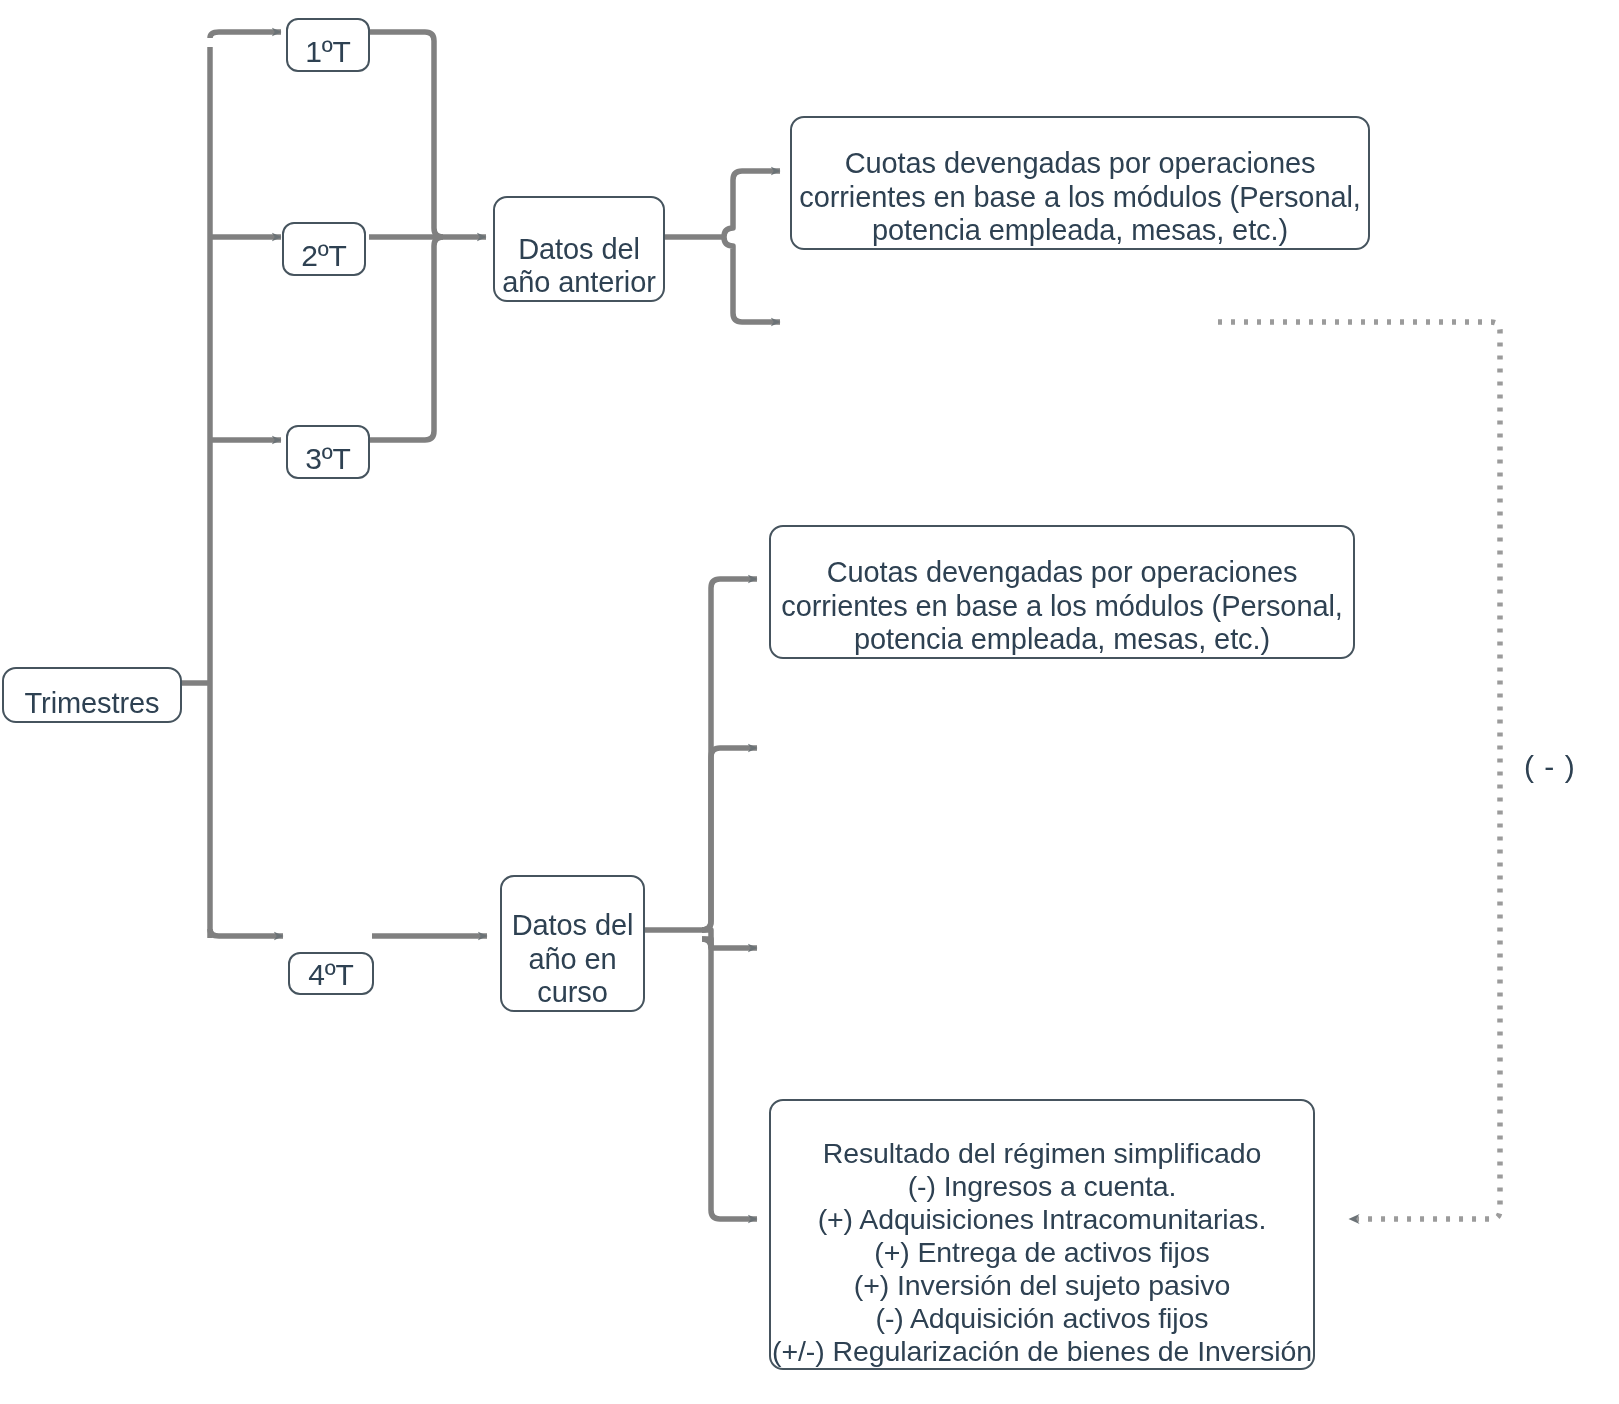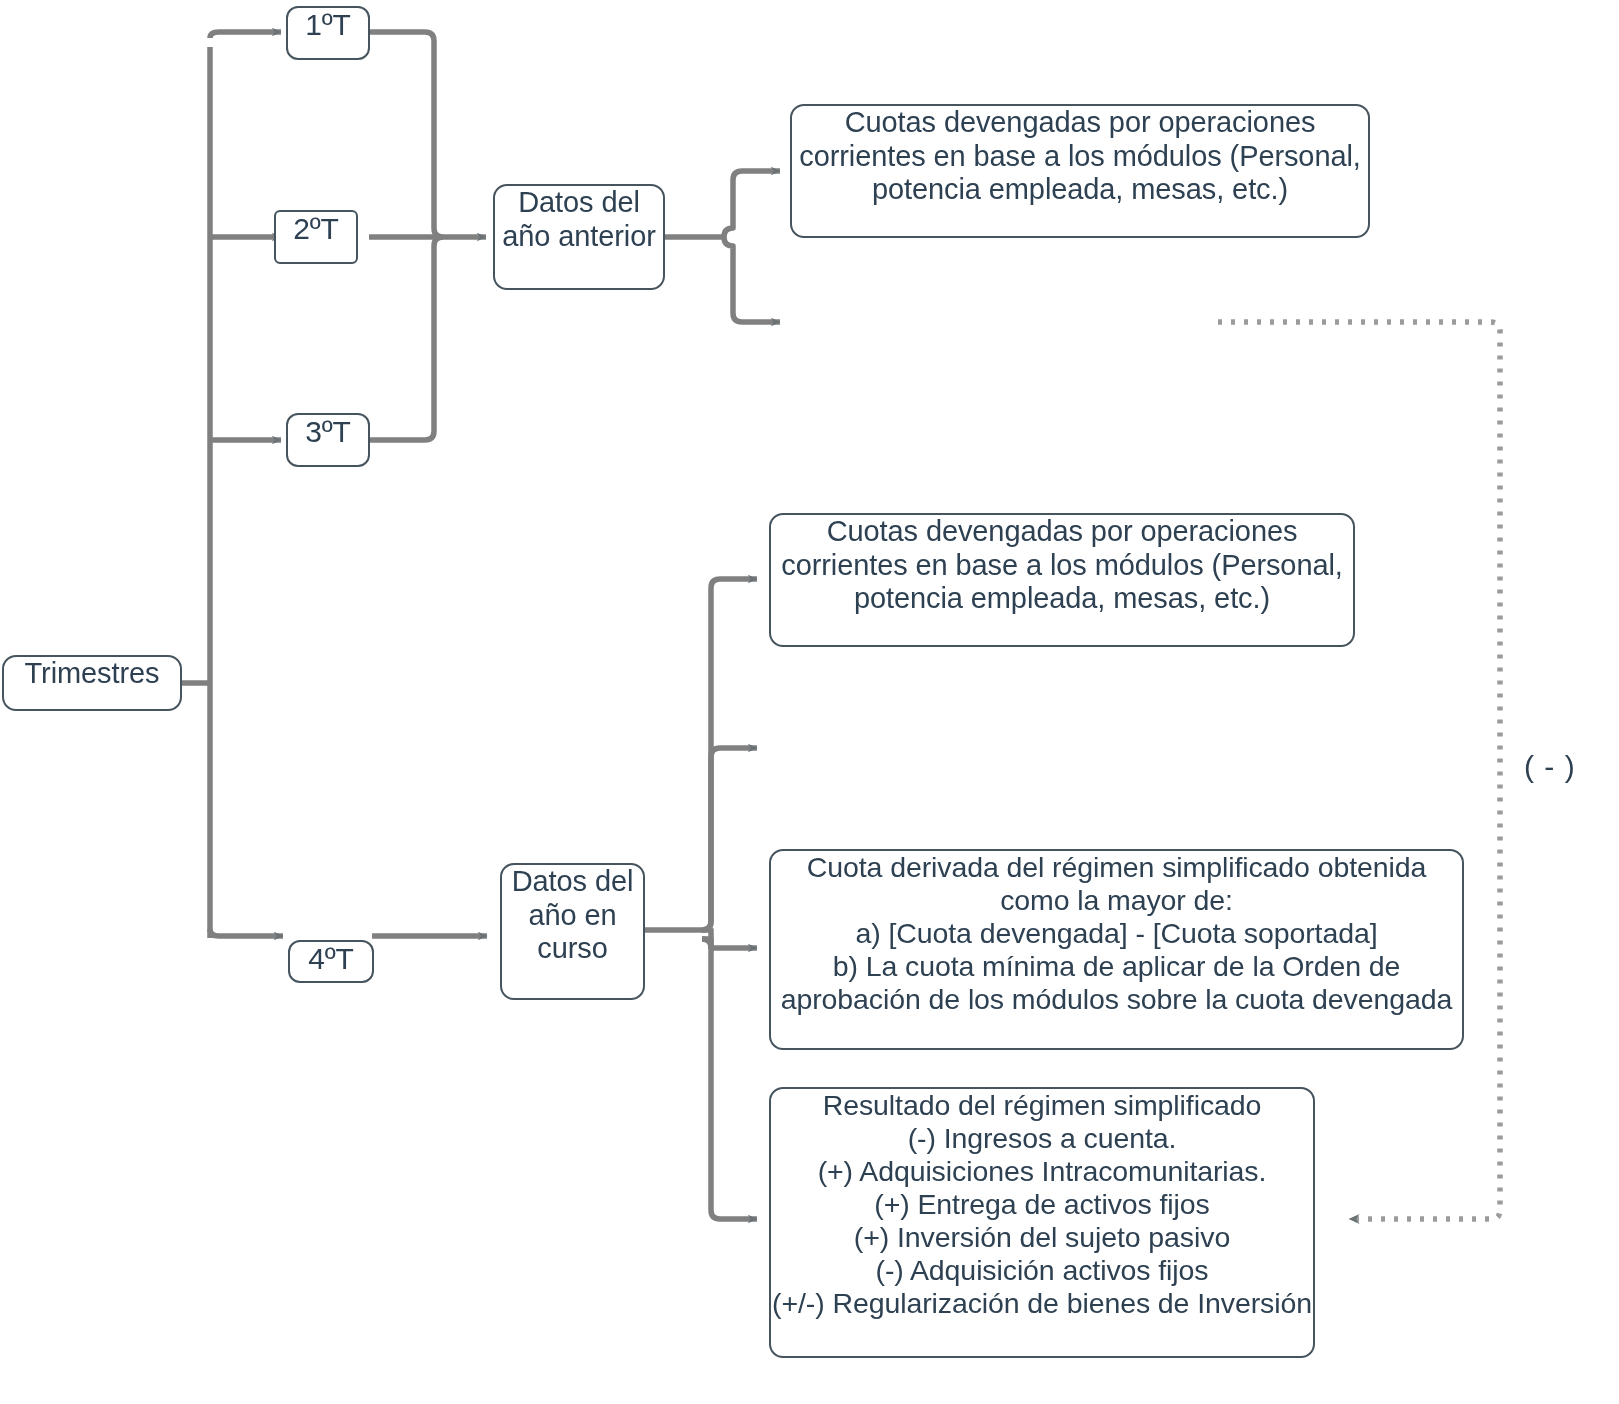--- a/index.html
+++ b/index.html
@@ -26,26 +26,27 @@
     pointer-events: none;
   }
   .node {
     position: absolute;
     box-sizing: border-box;
     border: 2.2px solid #46545e;
     border-radius: 14px;
     background: #ffffff;
     color: #2e4152;
     display: flex;
-    align-items: flex-start;
+    align-items: flex-end;
     justify-content: center;
     text-align: center;
     line-height: 1.16;
     white-space: pre-line;
     letter-spacing: -0.1px;
+    margin-top: 12px;
   }
   .node.small {
     font-size: 30px;
     border-radius: 12px;
   }
   .node.mid {
     font-size: 29px;
   }
   .node.wide {
     font-size: 29px;
@@ -112,21 +113,21 @@
     </g>
   </svg>
 
   <div class="node mid" style="left:2px; top:655px; width:180px; height:56px; font-size:29px;">
     <span>Trimestres</span>
   </div>
 
   <div class="node small" style="left:286px; top:6px; width:84px; height:54px;">
     <span>1ºT</span>
   </div>
-  <div class="node small" style="left:274px; top:210px; width:84px; height:54px;border-radius:6px;">
+  <div class="node small" style="left:282px; top:210px; width:84px; height:54px;">
     <span>2ºT</span>
   </div>
   <div class="node small" style="left:286px; top:413px; width:84px; height:54px;">
     <span>3ºT</span>
   </div>
   <div class="node small" style="left:288px; top:940px; width:86px; height:43px;">
     <span>4ºT</span>
   </div>
 
   <div class="node mid" style="left:493px; top:184px; width:172px; height:106px;">
@@ -143,27 +144,20 @@
     <span>Cuotas devengadas por operaciones
 corrientes en base a los módulos (Personal,
 potencia empleada, mesas, etc.)</span>
   </div>
 
   <div class="node wide" style="left:769px; top:513px; width:586px; height:134px;">
     <span>Cuotas devengadas por operaciones
 corrientes en base a los módulos (Personal,
 potencia empleada, mesas, etc.)</span>
   </div>
-  <div class="node tall" style="left:769px; top:849px; width:695px; height:201px;">
-    <span>Cuota derivada del régimen simplificado obtenida
-como la mayor de:
-a)  [Cuota devengada] - [Cuota soportada]
-b) La cuota mínima de aplicar de la Orden de
-aprobación de los módulos sobre la cuota devengada</span>
-  </div>
   <div class="node tall" style="left:769px; top:1087px; width:546px; height:271px;">
     <span>Resultado del régimen simplificado
 (-) Ingresos a cuenta.
 (+) Adquisiciones Intracomunitarias.
 (+) Entrega de activos fijos
 (+) Inversión del sujeto pasivo
 (-) Adquisición activos fijos
 (+/-) Regularización de bienes de Inversión</span>
   </div>
 

